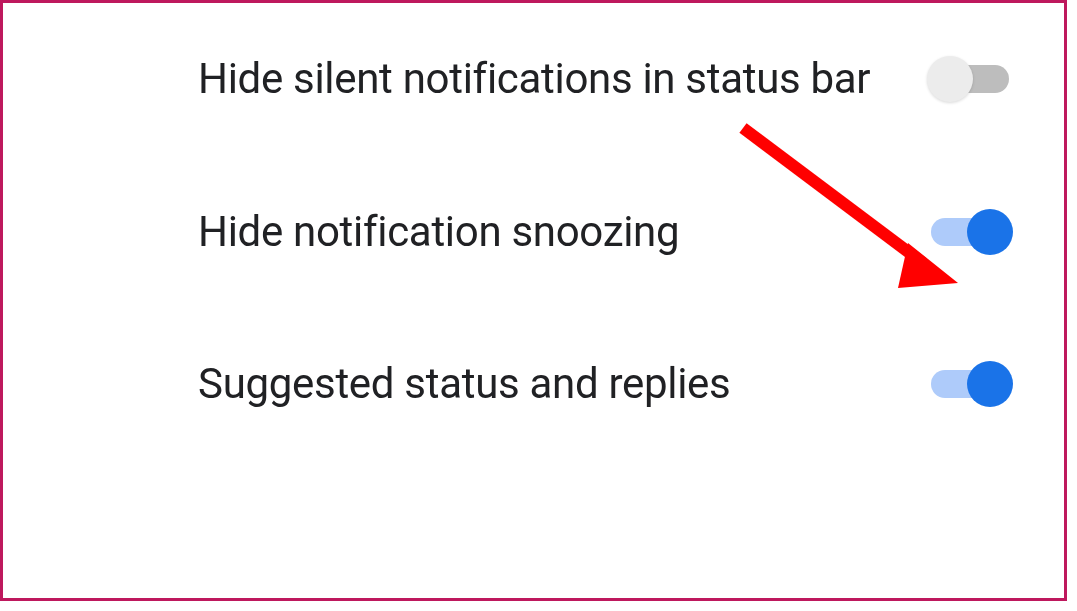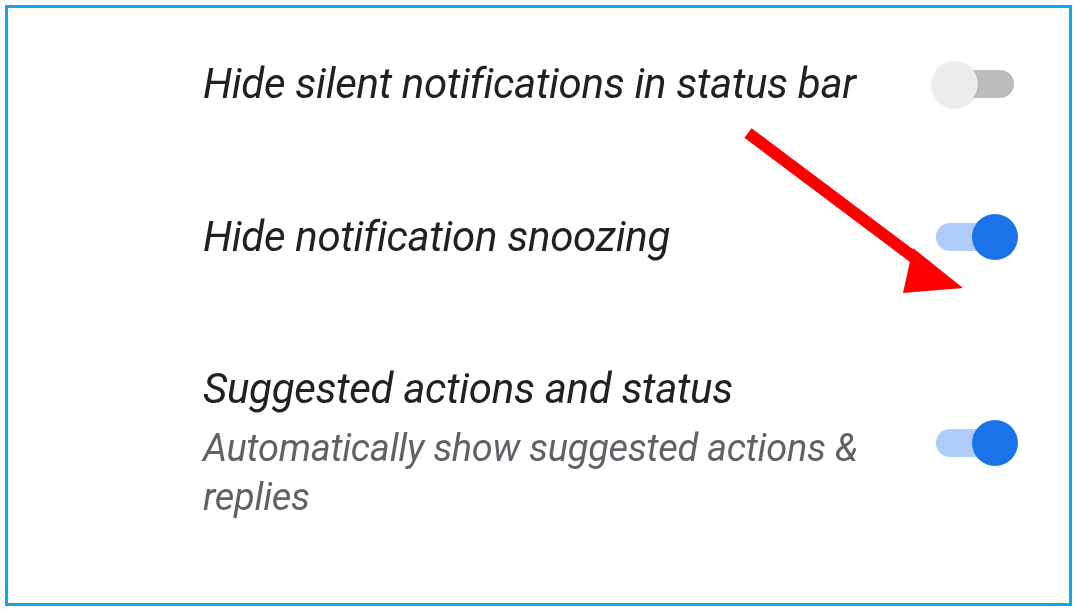--- a/index.html
+++ b/index.html
@@ -10,25 +10,23 @@
     body {
       font-family: 'Product Sans', 'Google Sans', Roboto, Arial, sans-serif;
       background: #fff;
       width: 1077px;
       height: 611px;
       position: relative;
     }
     .container {
       width: 1067px;
       height: 601px;
-      border: 3px solid #0ea5e9;
-      margin: 5px;
+      border: 3px solid #be185d;
       padding: 50px 55px 40px 195px;
       position: relative;
-      font-style: italic;
     }
     .setting-row {
       display: flex;
       align-items: center;
       justify-content: space-between;
       margin-bottom: 100px;
     }
     .setting-row:last-child {
       margin-bottom: 0;
     }
@@ -114,22 +112,21 @@
       <div class="setting-title">Hide notification snoozing</div>
     </div>
     <div class="toggle on">
       <div class="toggle-track"></div>
       <div class="toggle-thumb"></div>
     </div>
   </div>
 
   <div class="setting-row">
     <div class="setting-text">
-      <div class="setting-title">Suggested actions and status</div>
-      <div class="setting-subtitle">Automatically show suggested actions &amp; replies</div>
+      <div class="setting-title">Suggested status and replies</div>
     </div>
     <div class="toggle on">
       <div class="toggle-track"></div>
       <div class="toggle-thumb"></div>
     </div>
   </div>
 
   <svg class="annotation-arrow" width="250" height="190" viewBox="0 0 250 190">
     <defs>
       <marker id="arrowhead" markerWidth="10" markerHeight="10" refX="7" refY="5" orient="auto">

